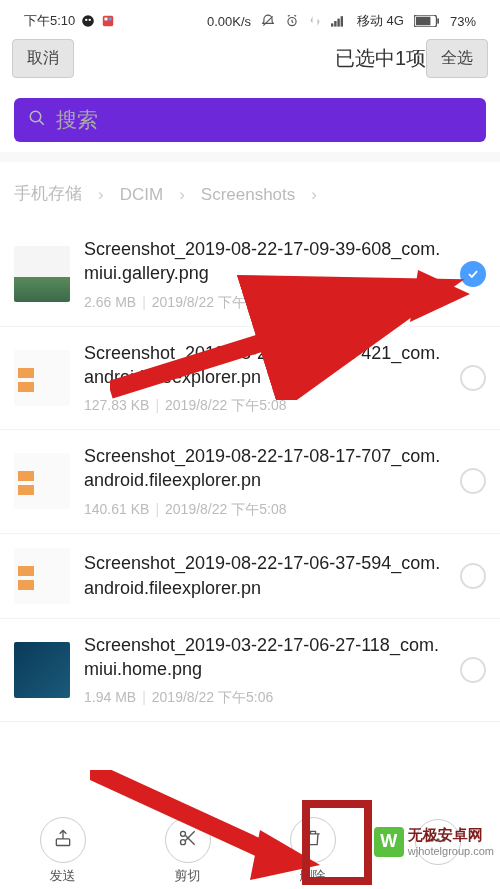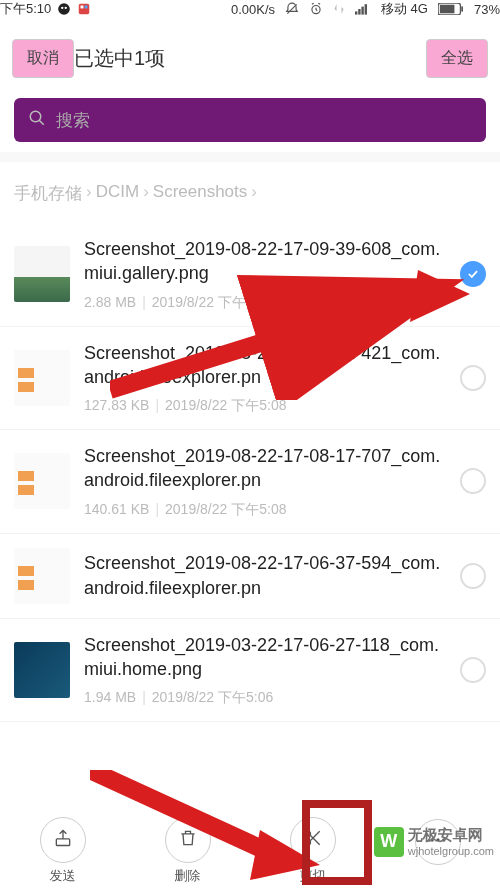--- a/index.html
+++ b/index.html
@@ -1,31 +1,31 @@
 <!DOCTYPE html>
 <html><head>
 <meta charset="utf-8">
 <style>
   * { box-sizing: border-box; margin: 0; padding: 0; }
   body { font-family: -apple-system, "Helvetica Neue", Arial, sans-serif; width: 500px; height: 889px; background: #fff; position: relative; overflow: hidden; }
   
-  .status-bar { height: 30px; display: flex; align-items: flex-start; justify-content: space-between; padding: 0 0; font-size: 13px; color: #333; }
+  .status-bar { height: 30px; display: flex; align-items: flex-end; justify-content: space-between; padding: 0 24px; font-size: 13px; color: #333; }
   .status-left { display: flex; align-items: center; gap: 6px; }
   .status-right { display: flex; align-items: center; gap: 10px; }
   .status-icon { display: inline-flex; align-items: center; }
   
   .header { height: 56px; display: flex; align-items: center; justify-content: space-between; padding: 0 12px; }
-  .header-title { flex: 1; text-align: left; font-size: 20px; color: #333; }
-  .hbtn { border: 1px solid #ccc; background: #f9a8d4; border-radius: 4px; padding: 8px 14px; font-size: 16px; color: #444; }
+  .header-title { flex: 1; text-align: right; font-size: 20px; color: #333; }
+  .hbtn { border: 1px solid #ccc; background: #e5e5e5; border-radius: 4px; padding: 8px 14px; font-size: 16px; color: #444; }
   
   .search-wrap { padding: 12px 14px 10px; }
-  .search-box { background: #701a75; border-radius: 6px; height: 44px; display: flex; align-items: center; padding: 0 14px; color: #aaa; font-size: 17px; }
+  .search-box { background: #6d28d9; border-radius: 6px; height: 44px; display: flex; align-items: center; padding: 0 14px; color: #aaa; font-size: 21px; }
   .search-icon { margin-right: 10px; }
   
-  .breadcrumb { display: flex; align-items: flex-start; padding: 20px 14px 18px; font-size: 17px; color: #bbb; gap: 4px; border-top: 10px solid #f8f8f8; }
+  .breadcrumb { display: flex; align-items: flex-end; padding: 20px 14px 18px; font-size: 17px; color: #bbb; gap: 16px; border-top: 10px solid #f8f8f8; }
   .crumb-chevron { color: #ccc; }
   
   .file-list { }
   .file-item { display: flex; align-items: center; padding: 14px 14px 14px 14px; border-bottom: 1px solid #f2f2f2; }
   .thumb { width: 56px; height: 56px; background: #eee; border-radius: 2px; margin-right: 14px; flex-shrink: 0; display: flex; align-items: center; justify-content: center; overflow: hidden; }
   .thumb.t0 { background: linear-gradient(to bottom, #f5f5f5 0%, #f5f5f5 55%, #5a8a5a 55%, #3a6a4a 100%); }
   .thumb.t1, .thumb.t2, .thumb.t3 { background: #fafafa; position: relative; }
   .thumb.t1::before, .thumb.t2::before, .thumb.t3::before { content:""; position:absolute; left:4px; top:18px; width:16px; height:10px; background:#f0a050; box-shadow: 0 14px 0 #f0a050; }
   .thumb.t4 { background: linear-gradient(135deg, #0a3a5a, #1a5a7a); }
   .file-info { flex: 1; min-width: 0; }
@@ -43,21 +43,21 @@
   .bb-label { font-size: 13px; color: #555; }
   
   .arrow1 { position: absolute; pointer-events: none; }
   .arrow2 { position: absolute; pointer-events: none; }
   
   .red-box { position: absolute; border: 8px solid #b02020; pointer-events: none; }
   
   .watermark { position: absolute; right: 6px; bottom: 32px; display: flex; align-items: center; gap: 4px; }
   .wm-logo { width: 30px; height: 30px; background: #5bbf3f; border-radius: 4px; color: #fff; font-weight: bold; display: flex; align-items: center; justify-content: center; font-size: 18px; }
   .wm-text { display: flex; flex-direction: column; }
-  .wm-t1 { font-size: 15px; color: #737373; font-weight: 600; }
+  .wm-t1 { font-size: 15px; color: #7f1d1d; font-weight: 600; }
   .wm-t2 { font-size: 11px; color: #888; }
 </style>
 </head>
 <body>
 
 <div class="status-bar">
   <div class="status-left">
     <span>下午5:10</span>
     <span class="status-icon">
         <svg width="14" height="14" viewBox="0 0 24 24">
@@ -136,21 +136,21 @@
   <span class="crumb-chevron">›</span>
   <span>Screenshots</span>
   <span class="crumb-chevron">›</span>
 </div>
 
 <div class="file-list">
   <div class="file-item">
     <div class="thumb t0"></div>
     <div class="file-info">
       <div class="file-name">Screenshot_2019-08-22-17-09-39-608_com.miui.gallery.png</div>
-      <div class="file-meta"><span>2.88 MB</span><span class="meta-sep">|</span><span>2019/8/22 下午5:09</span></div>
+      <div class="file-meta"><span>2.66 MB</span><span class="meta-sep">|</span><span>2019/8/22 下午5:09</span></div>
     </div>
     <div class="check checked">
         <svg width="14" height="14" viewBox="0 0 24 24" fill="none" stroke="#fff" stroke-width="3">
           <polyline points="5,12 10,17 19,7"></polyline>
         </svg>
       </div>
   </div>
   <div class="file-item">
     <div class="thumb t1"></div>
     <div class="file-info">
@@ -186,39 +186,39 @@
 
 <div class="bottom-bar">
   <div class="bb-item">
     <div class="bb-circle">
         <span><svg width="20" height="20" viewBox="0 0 24 24" fill="none" stroke="#555" stroke-width="1.6">
             <path d="M12 3v10M8 7l4-4 4 4"></path>
             <rect x="4" y="13" width="16" height="8" rx="1"></rect>
           </svg></span>
       </div>
     <span class="bb-label">发送</span>
-  </div>
-  <div class="bb-item">
-    <div class="bb-circle">
-        <span><svg width="20" height="20" viewBox="0 0 24 24" fill="none" stroke="#555" stroke-width="1.6">
-            <path d="M4 7h16M9 7V4h6v3M6 7l1 13h10l1-13"></path>
-          </svg></span>
-      </div>
-    <span class="bb-label">删除</span>
   </div>
   <div class="bb-item">
     <div class="bb-circle">
         <span><svg width="20" height="20" viewBox="0 0 24 24" fill="none" stroke="#555" stroke-width="1.6">
             <circle cx="6" cy="7" r="3"></circle>
             <circle cx="6" cy="17" r="3"></circle>
             <line x1="9" y1="9" x2="20" y2="20"></line>
             <line x1="9" y1="15" x2="20" y2="4"></line>
           </svg></span>
       </div>
     <span class="bb-label">剪切</span>
+  </div>
+  <div class="bb-item">
+    <div class="bb-circle">
+        <span><svg width="20" height="20" viewBox="0 0 24 24" fill="none" stroke="#555" stroke-width="1.6">
+            <path d="M4 7h16M9 7V4h6v3M6 7l1 13h10l1-13"></path>
+          </svg></span>
+      </div>
+    <span class="bb-label">删除</span>
   </div>
   <div class="bb-item">
     <div class="bb-circle">
         <span><svg width="20" height="20" viewBox="0 0 24 24" fill="#555">
             <circle cx="5" cy="12" r="2"></circle>
             <circle cx="12" cy="12" r="2"></circle>
             <circle cx="19" cy="12" r="2"></circle>
           </svg></span>
       </div>
     <span class="bb-label">&nbsp;</span>

